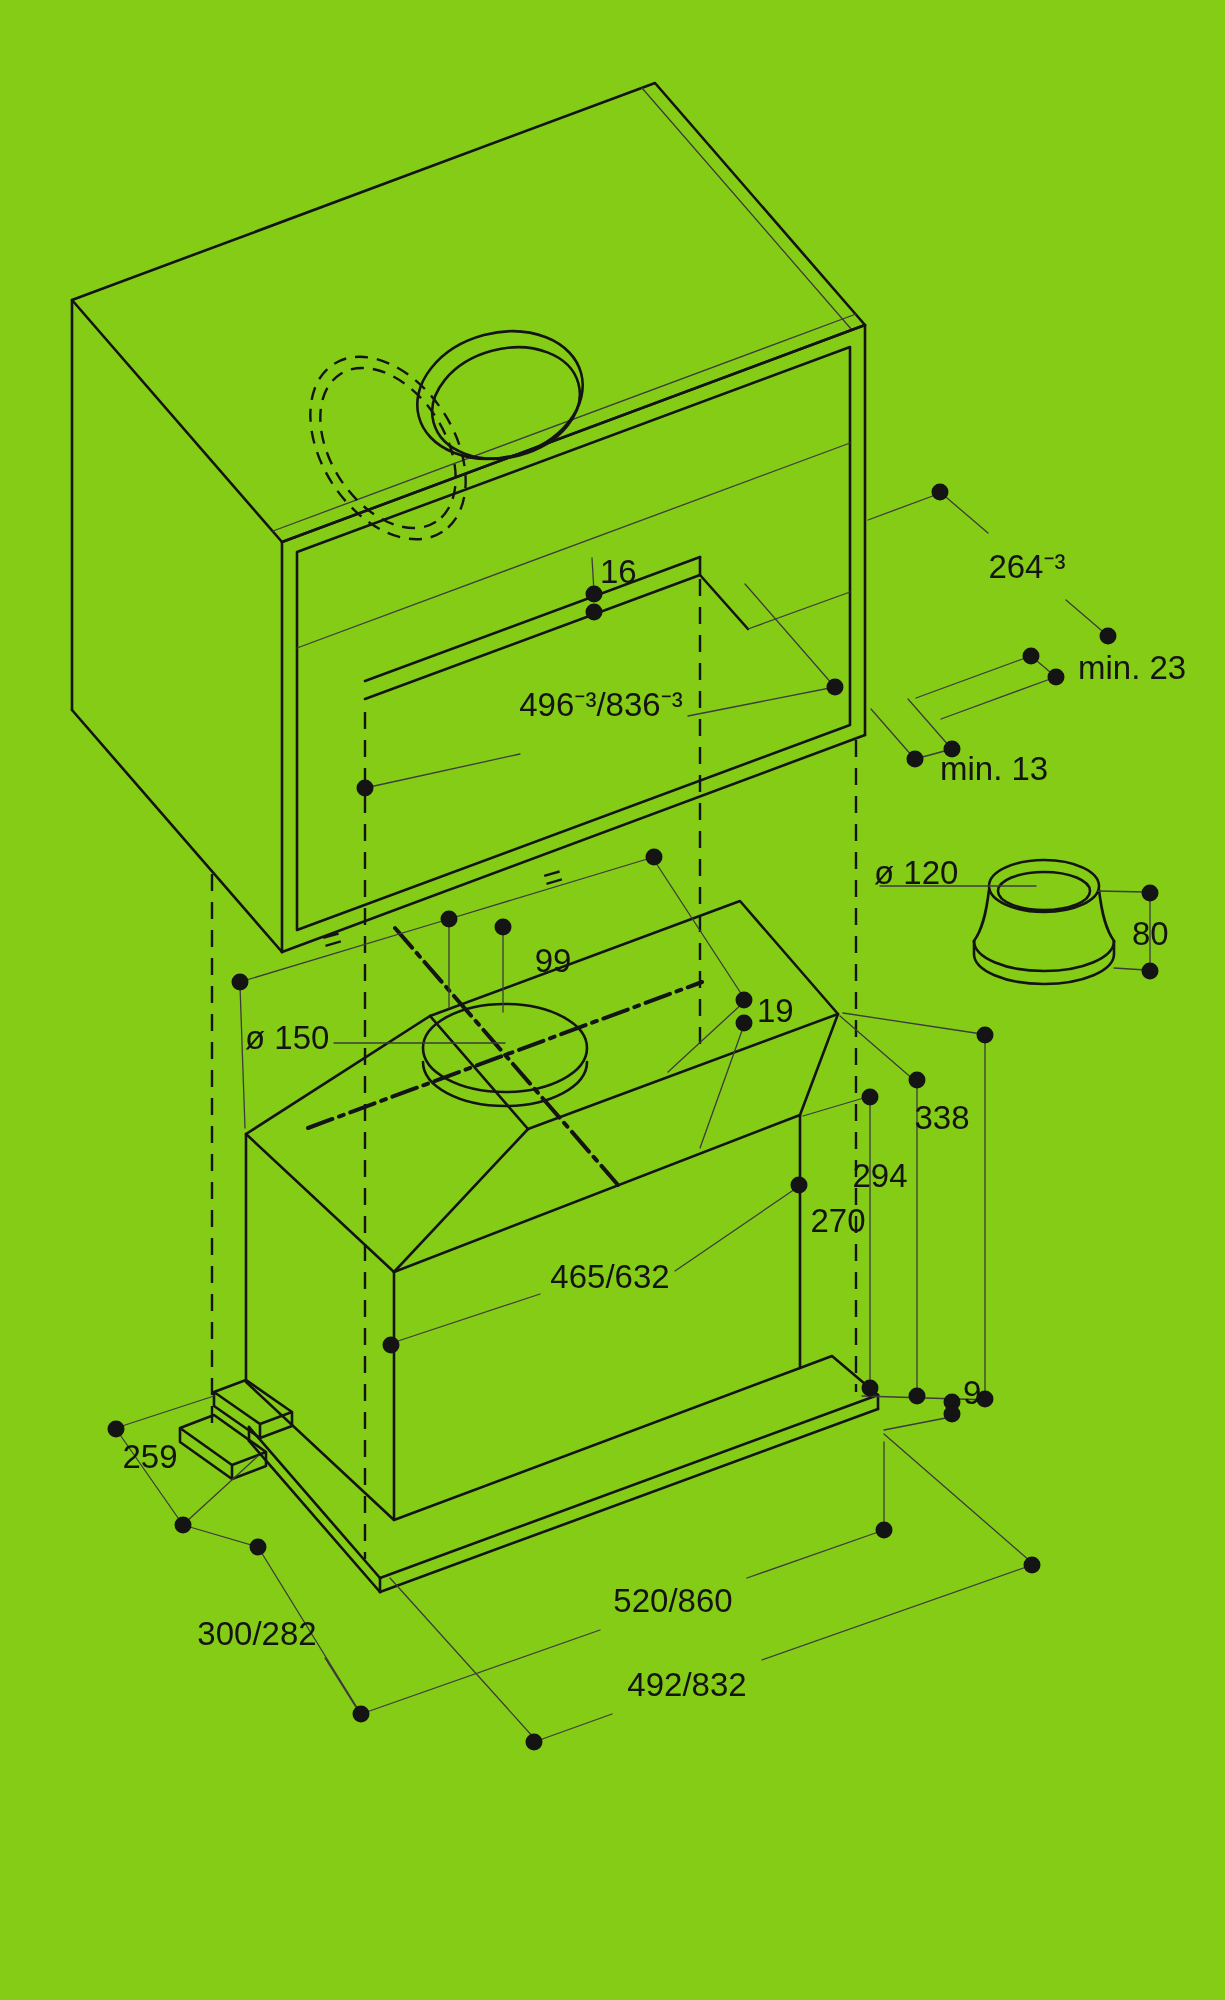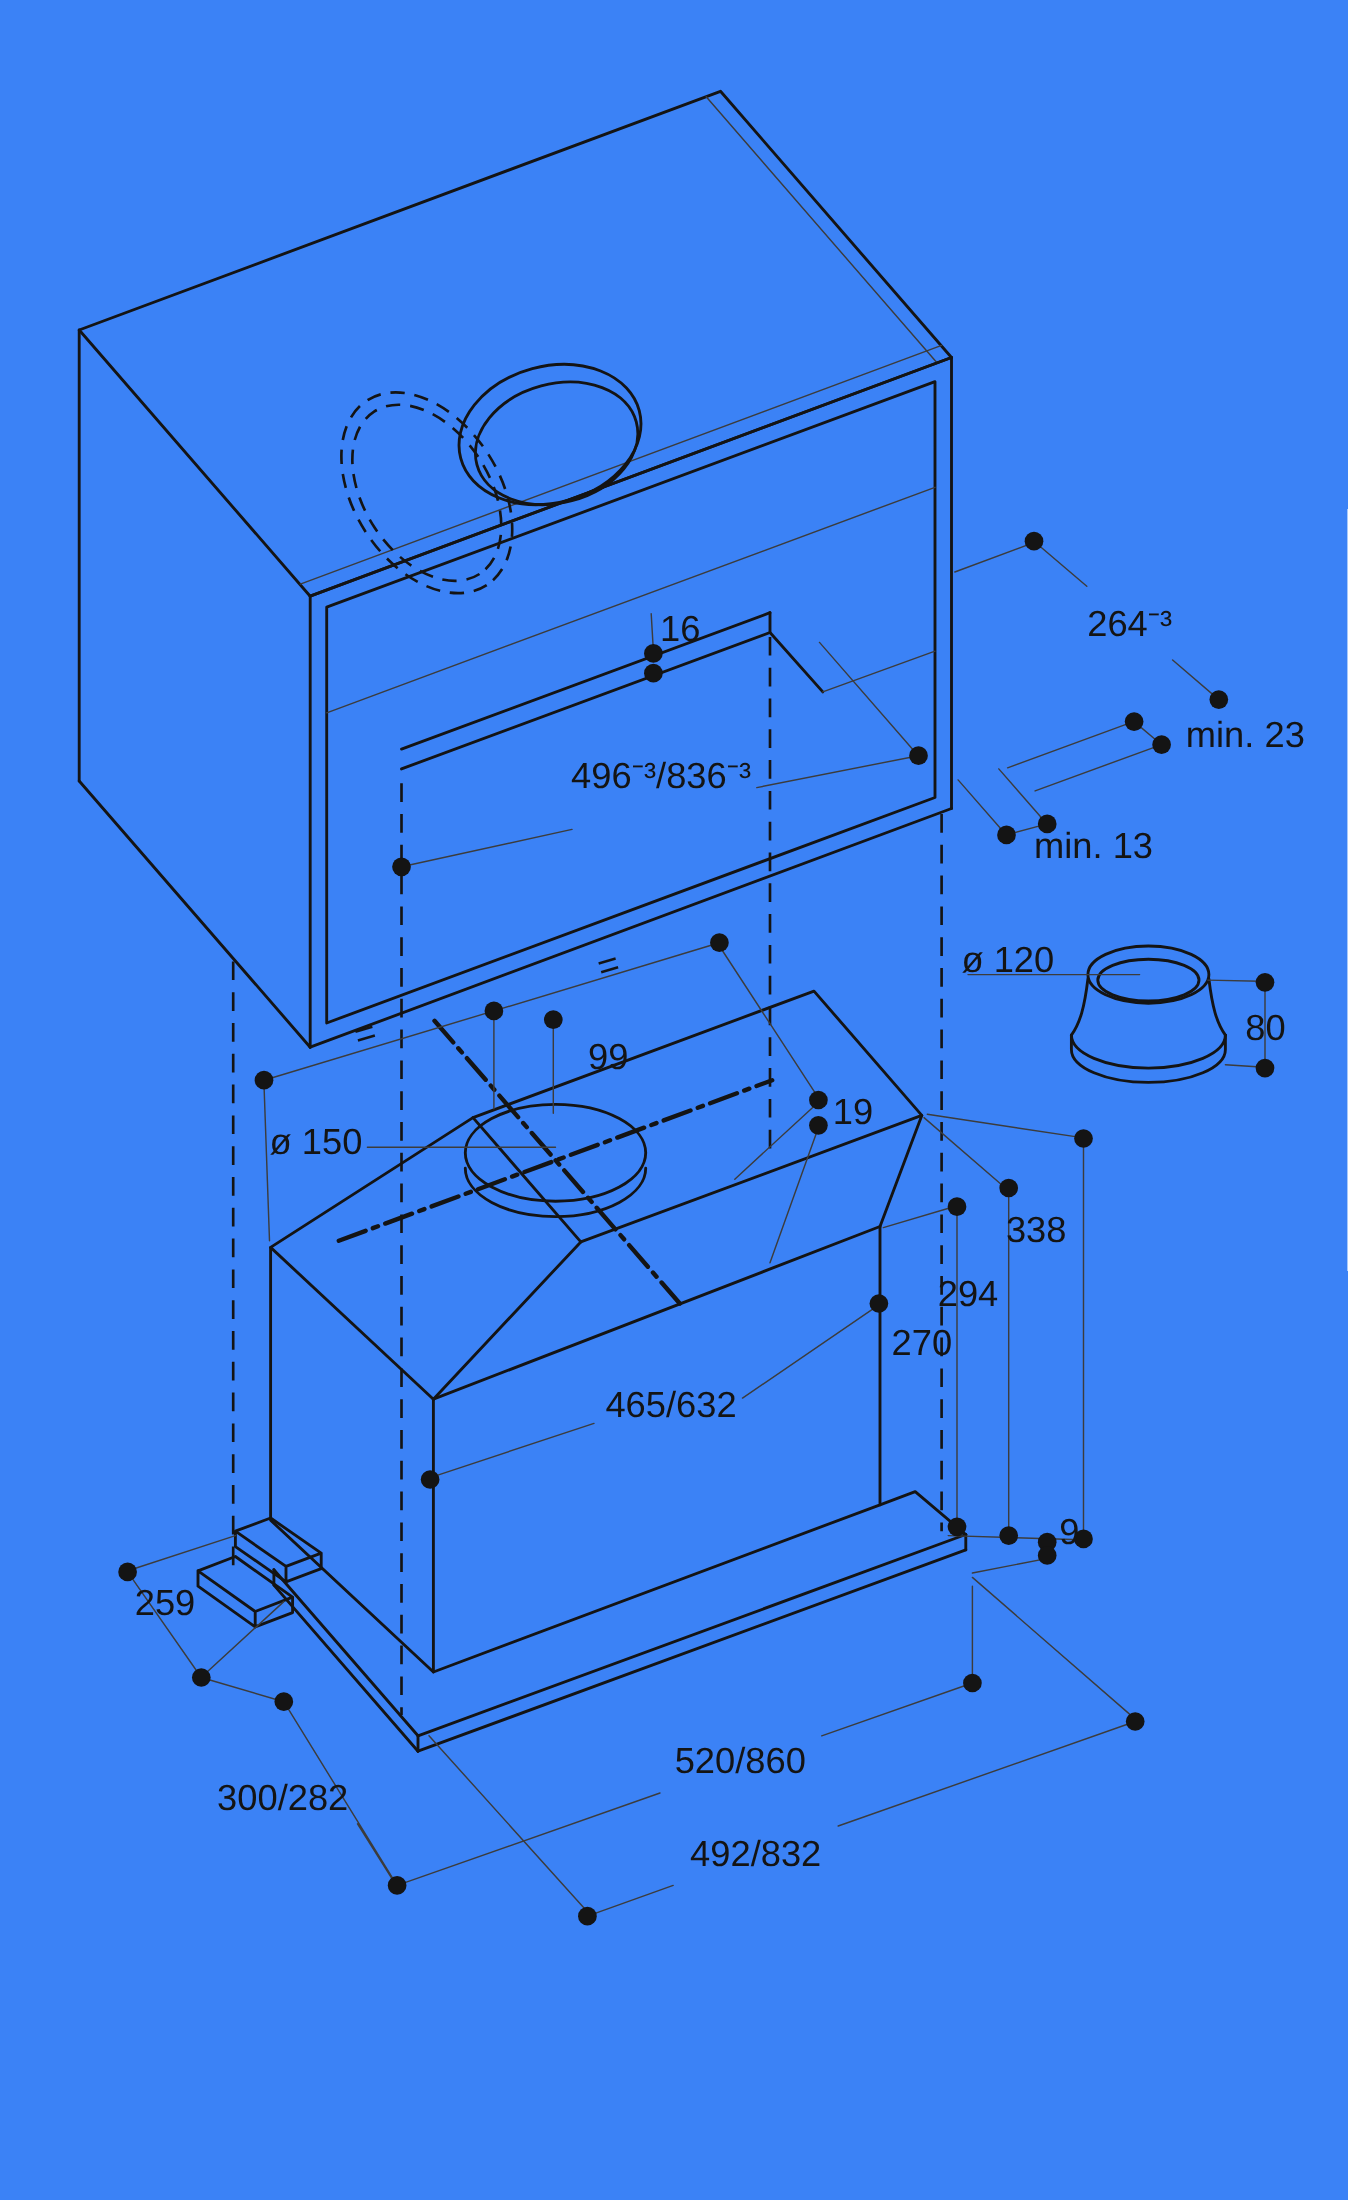--- a/index.html
+++ b/index.html
@@ -1,16 +1,16 @@
 <!DOCTYPE html>
 <html><head>
 <meta charset="utf-8">
 <style>
   html,body{margin:0;padding:0;background:#ffffff;}
-  .stage{width:1225px;height:2000px;background:#3b82f6;position:relative;font-family:"Liberation Sans",sans-serif;}
+  .stage{width:1225px;height:2000px;background:#84cc16;position:relative;font-family:"Liberation Sans",sans-serif;}
   svg{display:block;}
   .outline{fill:none;stroke:#141414;stroke-width:2.6;stroke-linejoin:round;stroke-linecap:round;}
   .thin{fill:none;stroke:#3c3c3c;stroke-width:1.3;stroke-linecap:round;}
   .dashv{fill:none;stroke:#141414;stroke-width:2.4;stroke-dasharray:17 11;}
   .dashell{fill:none;stroke:#141414;stroke-width:2.4;stroke-dasharray:13 9;}
   .cdot{fill:#141414;stroke:none;}
   .dimtext{fill:#141414;font-size:33px;font-family:"Liberation Sans",sans-serif;}
   .centerline{fill:none;stroke:#141414;stroke-width:4;stroke-dasharray:26 7 5 7;stroke-linecap:round;}
 </style>
 </head>

